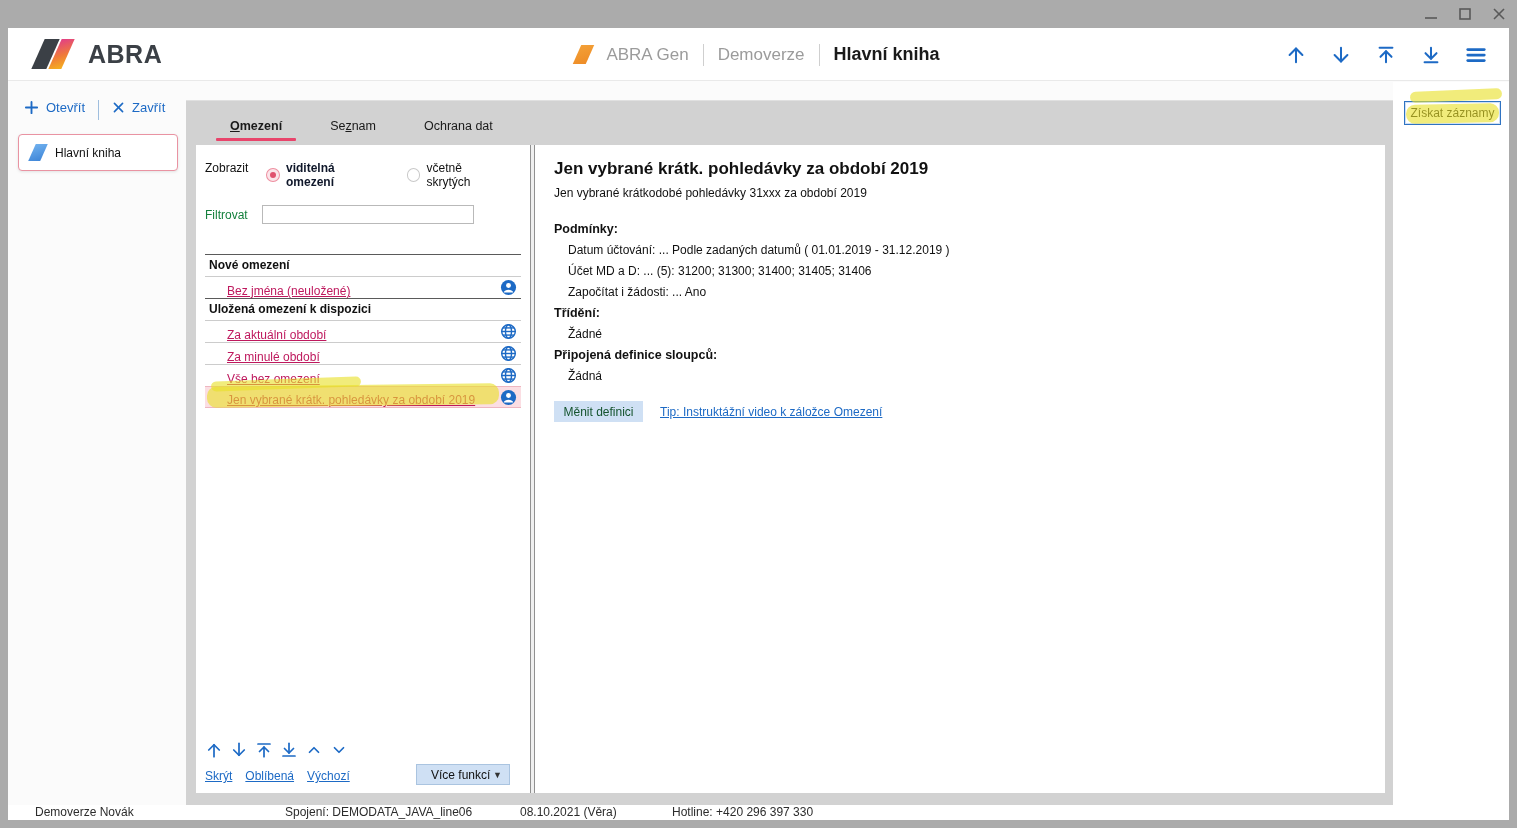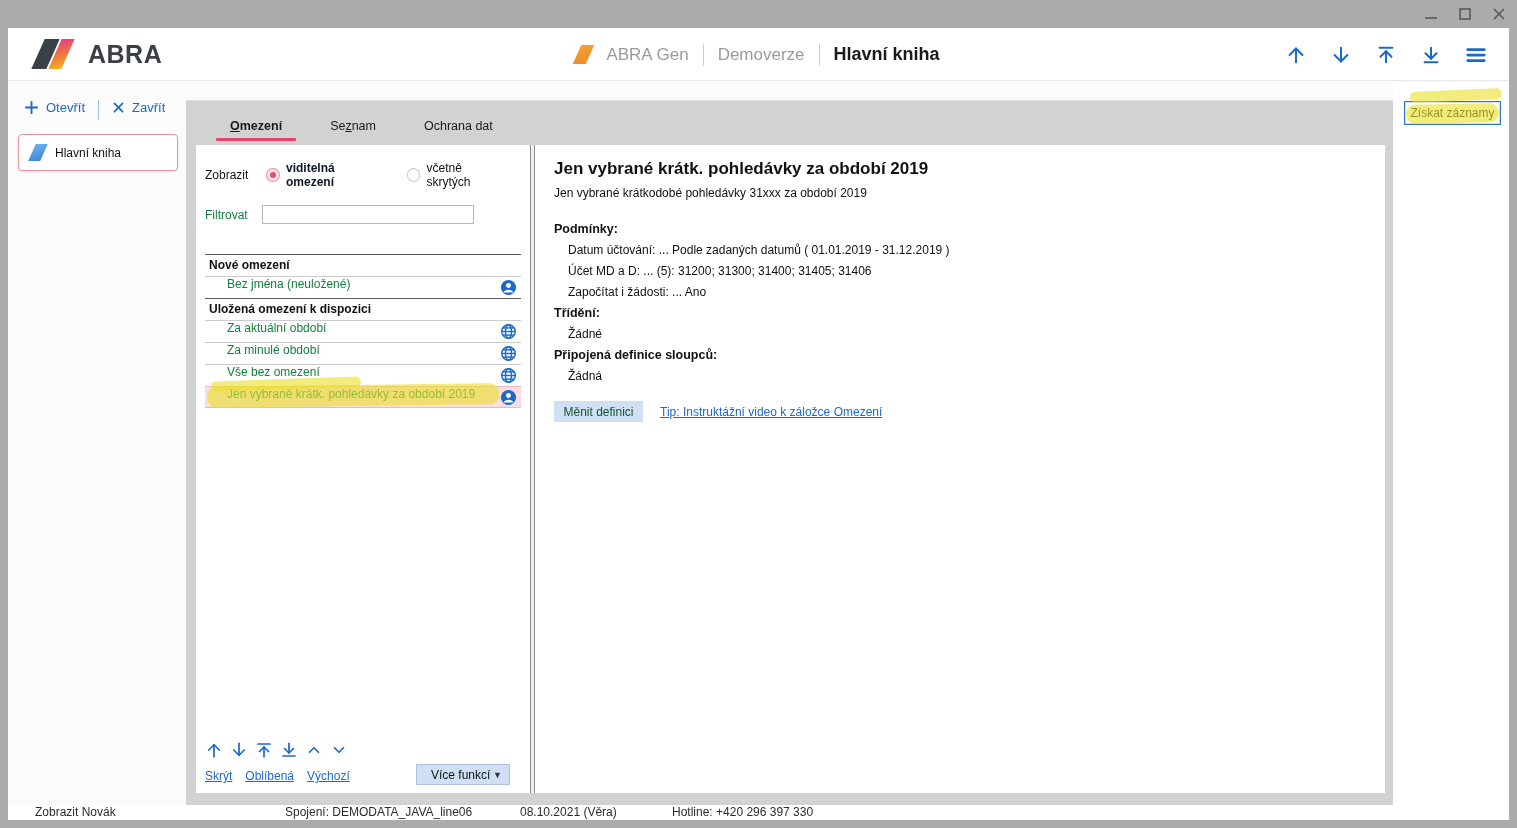--- a/index.html
+++ b/index.html
@@ -46,36 +46,36 @@
   .tabbar { height:44px; display:flex; align-items:flex-end; padding-left:20px; gap:0; }
   .tab { position:relative; padding:0 24px 12px 24px; font-size:12.5px; color:#1a1a1a; cursor:pointer; }
   .tab .accel { text-decoration:underline; }
   .tab.active { font-weight:bold; }
   .tab.active::after { content:""; position:absolute; left:10px; right:10px; bottom:4px; height:3px; background:#e8446b; border-radius:1px; }
   .panel-content { position:absolute; left:10px; right:8px; top:44px; bottom:12px; background:#ffffff; display:flex; }
 
   
   .list-col { position:relative; width:334px; flex:0 0 334px; padding:16px 0 0 9px; }
   .vsplit { flex:0 0 5px; background:#efefef; border-left:1px solid #909090; border-right:1px solid #909090; }
-  .show-row { display:flex; align-items:center; font-size:12px; margin-bottom:16px; }
+  .show-row { display:flex; align-items:flex-start; font-size:12px; margin-bottom:16px; }
   .show-label { width:62px; color:#111; }
   .radio { display:flex; align-items:center; gap:6px; cursor:pointer; margin-right:22px; }
   .radio-circle { width:14px; height:14px; border-radius:50%; border:1px solid #ed9dac; background:#fff; position:relative; }
   .radio.checked .radio-circle { border-color:#ee8fa0; background:#fbe4e9; }
   .radio.checked .radio-circle::after { content:""; position:absolute; left:3px; top:3px; width:6px; height:6px; border-radius:50%; background:#e0516e; }
   .radio.unchecked .radio-circle { border-color:#c9c9c9; }
   .radio-label-bold { font-weight:bold; color:#0f172a; }
   .radio-label { color:#111; }
   .filter-row { display:flex; align-items:center; font-size:12px; margin-bottom:8px; }
   .filter-label { width:57px; color:#15803d; }
   .filter-input { width:212px; height:19px; border:1px solid #b9b9b9; font-size:12px; padding:0 4px; font-family:"Liberation Sans",sans-serif; }
 
   .omz-list { margin-top:30px; width:316px; font-size:12px; }
   .omz-header { height:22px; line-height:21px; font-weight:bold; color:#111; border-top:1px solid #5a5a5a; padding-left:4px; }
-  .omz-item { position:relative; height:22px; display:flex; align-items:flex-start; border-top:1px solid #cccccc; padding-left:22px; cursor:pointer; color:#15803d; }
+  .omz-item { position:relative; height:22px; display:flex; align-items:flex-end; border-top:1px solid #cccccc; padding-left:22px; cursor:pointer; color:#be185d;text-decoration:underline; }
   .omz-item:last-child { border-bottom:1px solid #cccccc; }
   .omz-item .item-icon { position:absolute; right:4px; top:2px; width:17px; height:17px; }
   .omz-item.selected { background:#fbdee3; border-top:1px solid #eeb6c0; border-bottom:1px solid #eeb6c0; }
   .marker { position:absolute; background:#e9e02a; opacity:.62; border-radius:9px; pointer-events:none; }
   .m-row-main { left:2px; right:22px; top:-2px; height:21px; transform:rotate(-.7deg); }
   .m-row-top { left:6px; width:150px; top:-8px; height:10px; transform:rotate(-2deg); border-radius:6px; }
 
   .list-bottom { position:absolute; left:9px; right:8px; bottom:10px; }
   .move-icons { display:flex; align-items:center; gap:7px; margin-bottom:10px; }
   .move-icons .mi { width:18px; height:18px; cursor:pointer; }
@@ -392,20 +392,20 @@
       </div>
     </div>
 
     <div class="right-strip">
       <button class="get-btn">Získat záznamy</button>
       <div class="marker m-btn-main"></div>
       <div class="marker m-btn-top"></div>
     </div>
 
     <div class="statusbar">
-      <span class="sb-item sb-user">Zobrazit Novák</span>
+      <span class="sb-item sb-user">Demoverze Novák</span>
       <span class="sb-item sb-conn">Spojení: DEMODATA_JAVA_line06</span>
       <span class="sb-item sb-date">08.10.2021 (Věra)</span>
       <span class="sb-item sb-hotline">Hotline: +420 296 397 330</span>
     </div>
 
   </div>
 </div>
 
 </body></html>

